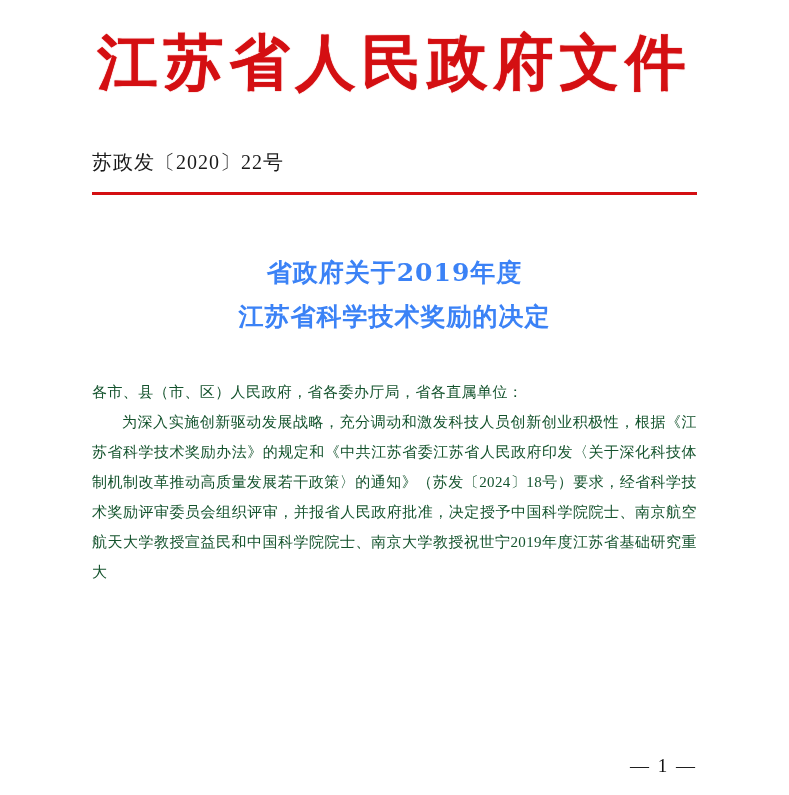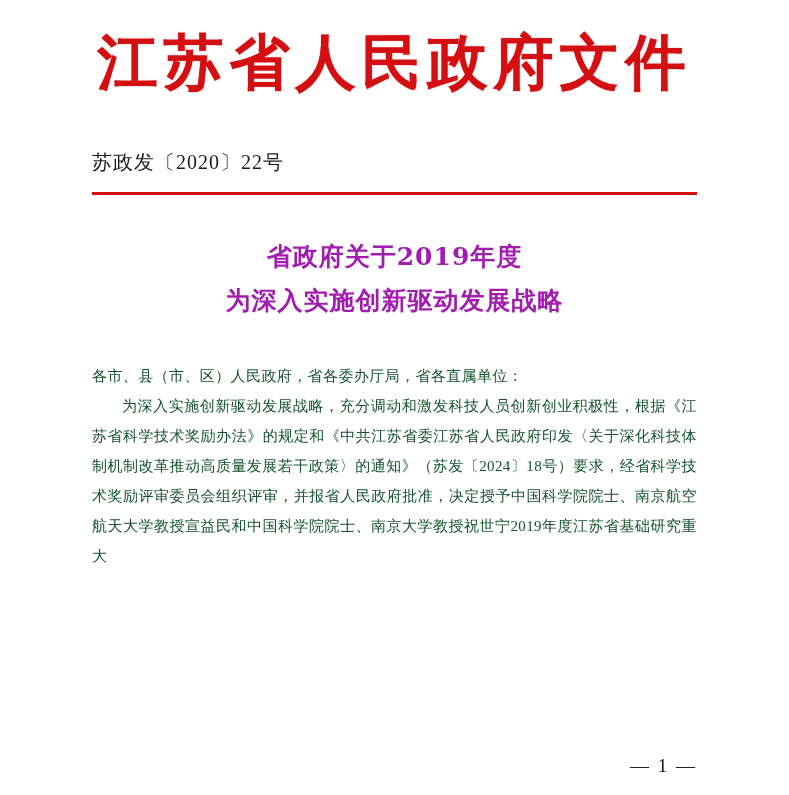--- a/index.html
+++ b/index.html
@@ -54,27 +54,27 @@
   .red-rule {
     margin-top: 16px;
     height: 3px;
     background: #d40f12;
     width: 100%;
   }
 
   
   .doc-title {
     text-align: center;
-    margin-top: 40px;
+    margin-top: 56px;
     font-family: "DejaVu Serif", "Liberation Serif", serif;
     font-weight: bold;
     font-size: 25px;
     line-height: 1.75;
     letter-spacing: 1px;
-    color: #a21caf;
+    color: #3b82f6;
   }
   .doc-title .line {
     display: block;
   }
 
   
   .body-text {
     margin-top: 38px;
     font-size: 15px;
     line-height: 2.0;
@@ -110,21 +110,21 @@
   </div>
 
   <div class="docnum-wrap">
     <span class="docnum">苏政发〔2020〕22号</span>
   </div>
 
   <div class="red-rule"></div>
 
   <div class="doc-title">
     <span class="line">省政府关于2019年度</span>
-    <span class="line">为深入实施创新驱动发展战略</span>
+    <span class="line">江苏省科学技术奖励的决定</span>
   </div>
 
   <div class="body-text">
     <p>各市、县（市、区）人民政府，省各委办厅局，省各直属单位：</p>
     <p class="indent">为深入实施创新驱动发展战略，充分调动和激发科技人员创新创业积极性，根据《江苏省科学技术奖励办法》的规定和《中共江苏省委江苏省人民政府印发〈关于深化科技体制机制改革推动高质量发展若干政策〉的通知》（苏发〔2024〕18号）要求，经省科学技术奖励评审委员会组织评审，并报省人民政府批准，决定授予中国科学院院士、南京航空航天大学教授宣益民和中国科学院院士、南京大学教授祝世宁2019年度江苏省基础研究重大</p>
   </div>
 
   <div class="page-number">— 1 —</div>
 
 </div>

